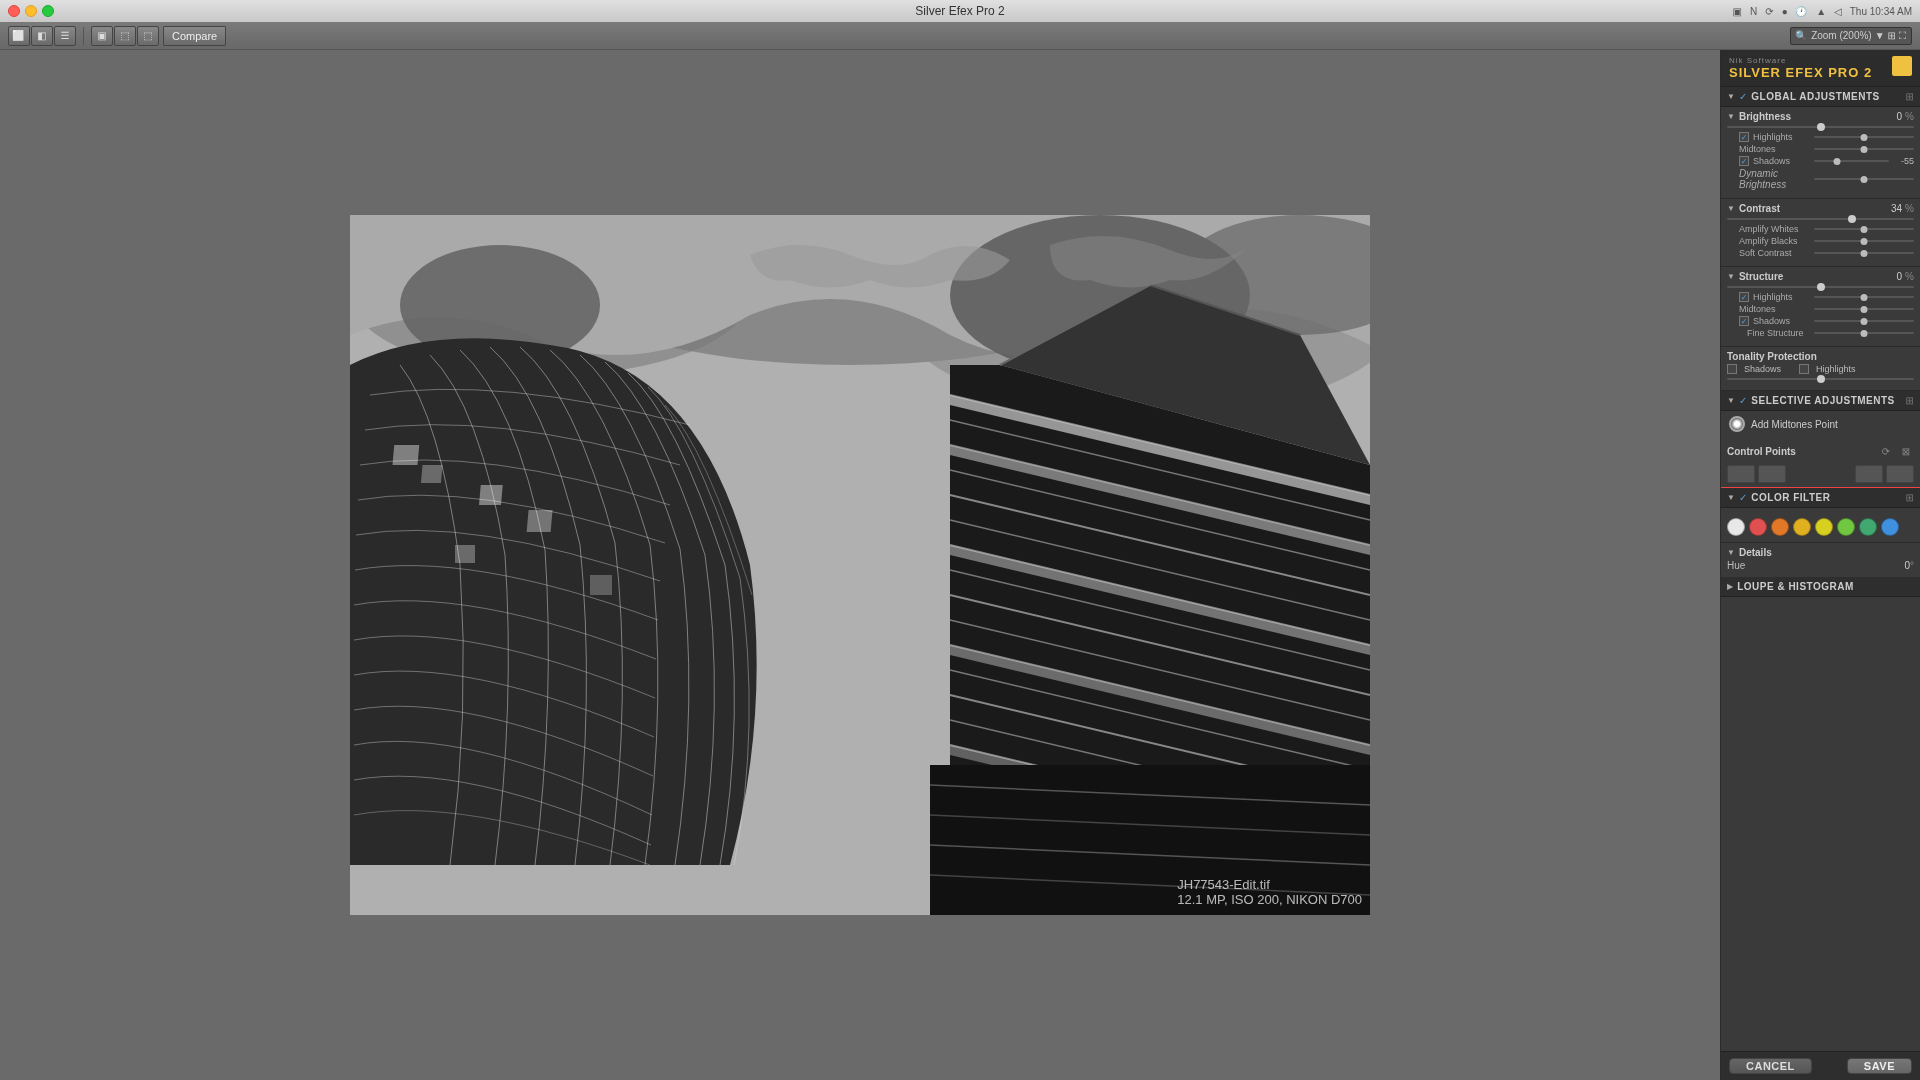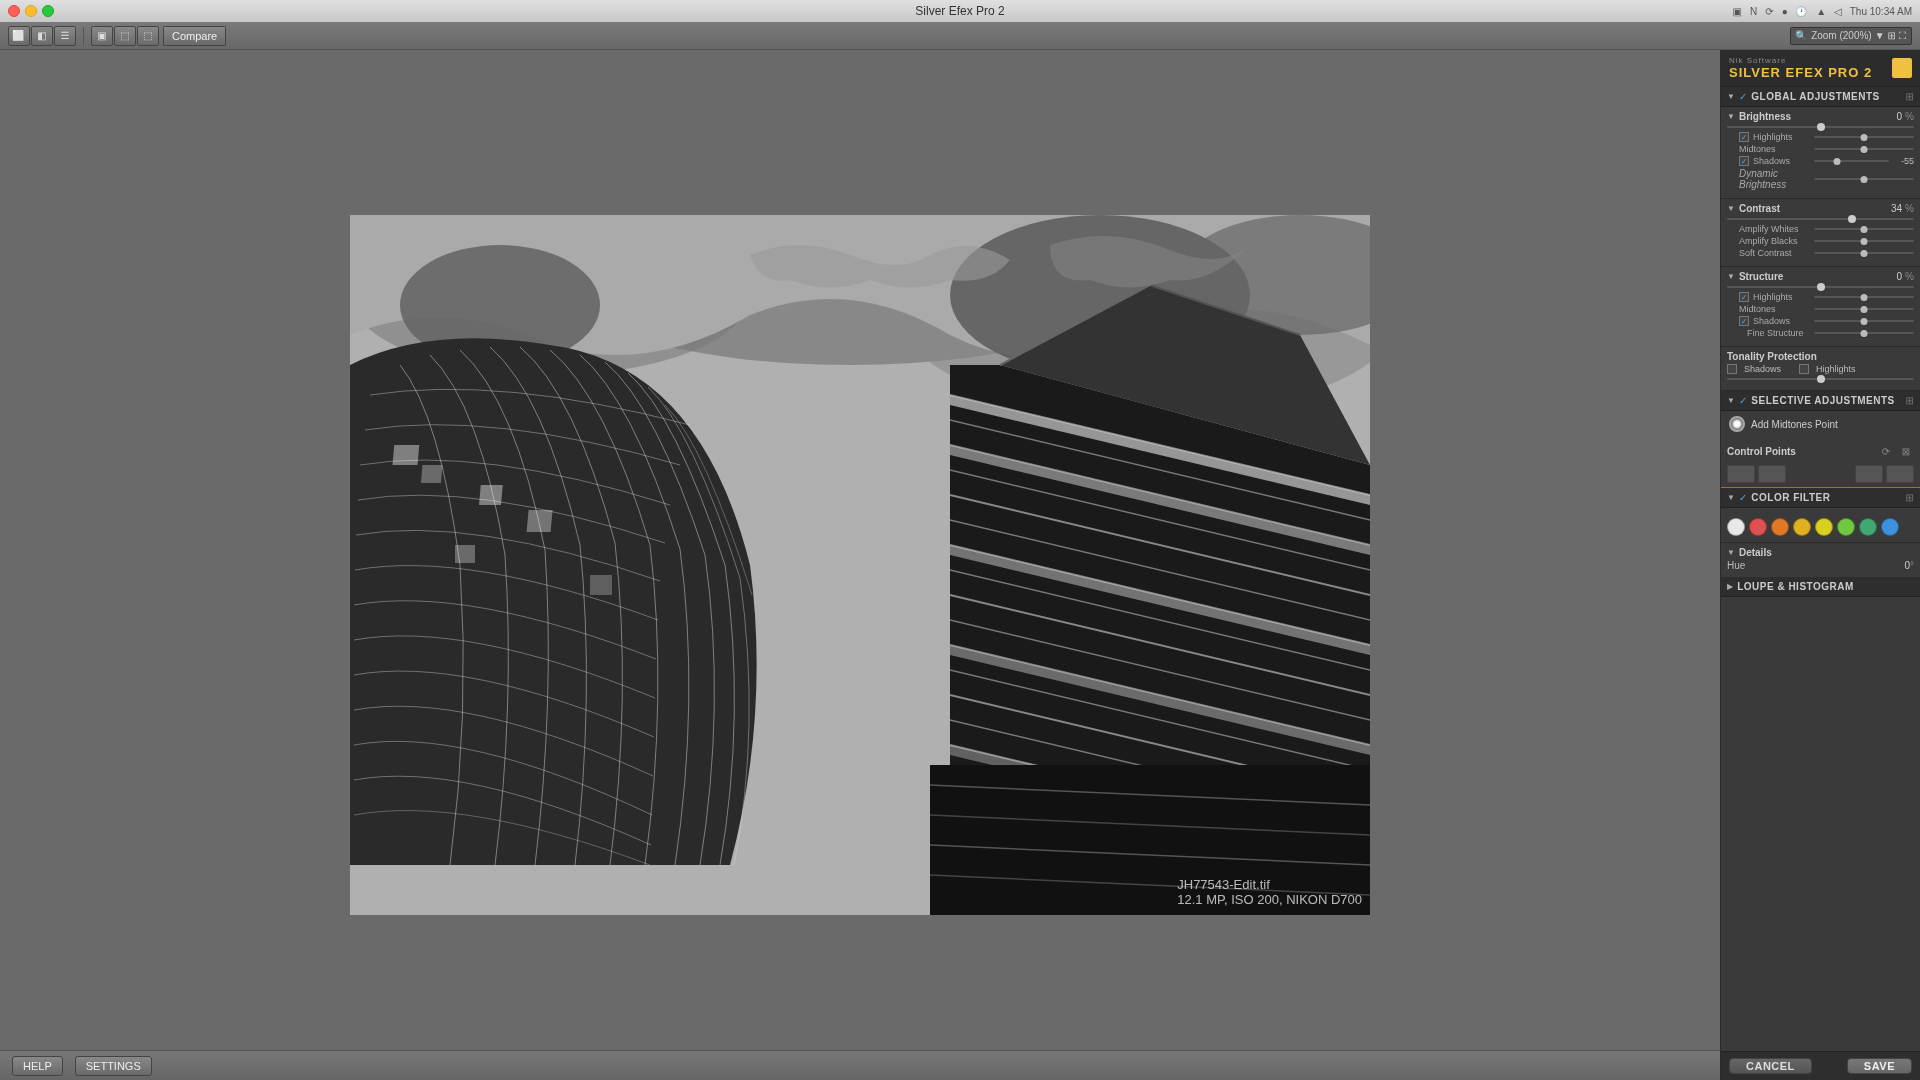--- a/index.html
+++ b/index.html
@@ -189,21 +189,20 @@
     }
     #right-panel::-webkit-scrollbar { width: 6px; }
     #right-panel::-webkit-scrollbar-track { background: #333; }
     #right-panel::-webkit-scrollbar-thumb { background: #555; border-radius: 3px; }
 
     
     .brand-header {
       background: #2c2c2c;
       padding: 6px 8px;
       display: flex;
-      align-items: center;
       justify-content: space-between;
       border-bottom: 1px solid #222;
     }
     .brand-logo {
       display: flex;
       flex-direction: column;
     }
     .brand-nik {
       font-size: 8px;
       color: #888;
@@ -626,24 +625,20 @@
           <path d="M400 40 Q450 20 500 40 Q550 60 580 40 Q620 20 660 45 Q640 70 600 65 Q560 80 520 65 Q480 80 440 65 Q410 70 400 40Z" fill="#999" opacity="0.6"></path>
           <path d="M700 30 Q760 10 820 35 Q870 55 900 30 Q860 70 820 65 Q780 80 740 65 Q700 70 700 30Z" fill="#888" opacity="0.5"></path>
         </svg>
         <div class="photo-caption">
           <div>JH77543-Edit.tif</div>
           <div>12.1 MP, ISO 200, NIKON D700</div>
         </div>
       </div>
     </div>
 
-    <div id="bottom-bar">
-      <button class="bottom-btn">HELP</button>
-      <button class="bottom-btn">SETTINGS</button>
-    </div>
   </div>
 
   <div id="right-panel">
 
     <div class="brand-header">
       <div class="brand-logo">
         <span class="brand-nik">Nik Software</span>
         <span class="brand-name">
           <span>SILVER EFEX PRO</span>
           <span style="color:#f0c040">2</span>

